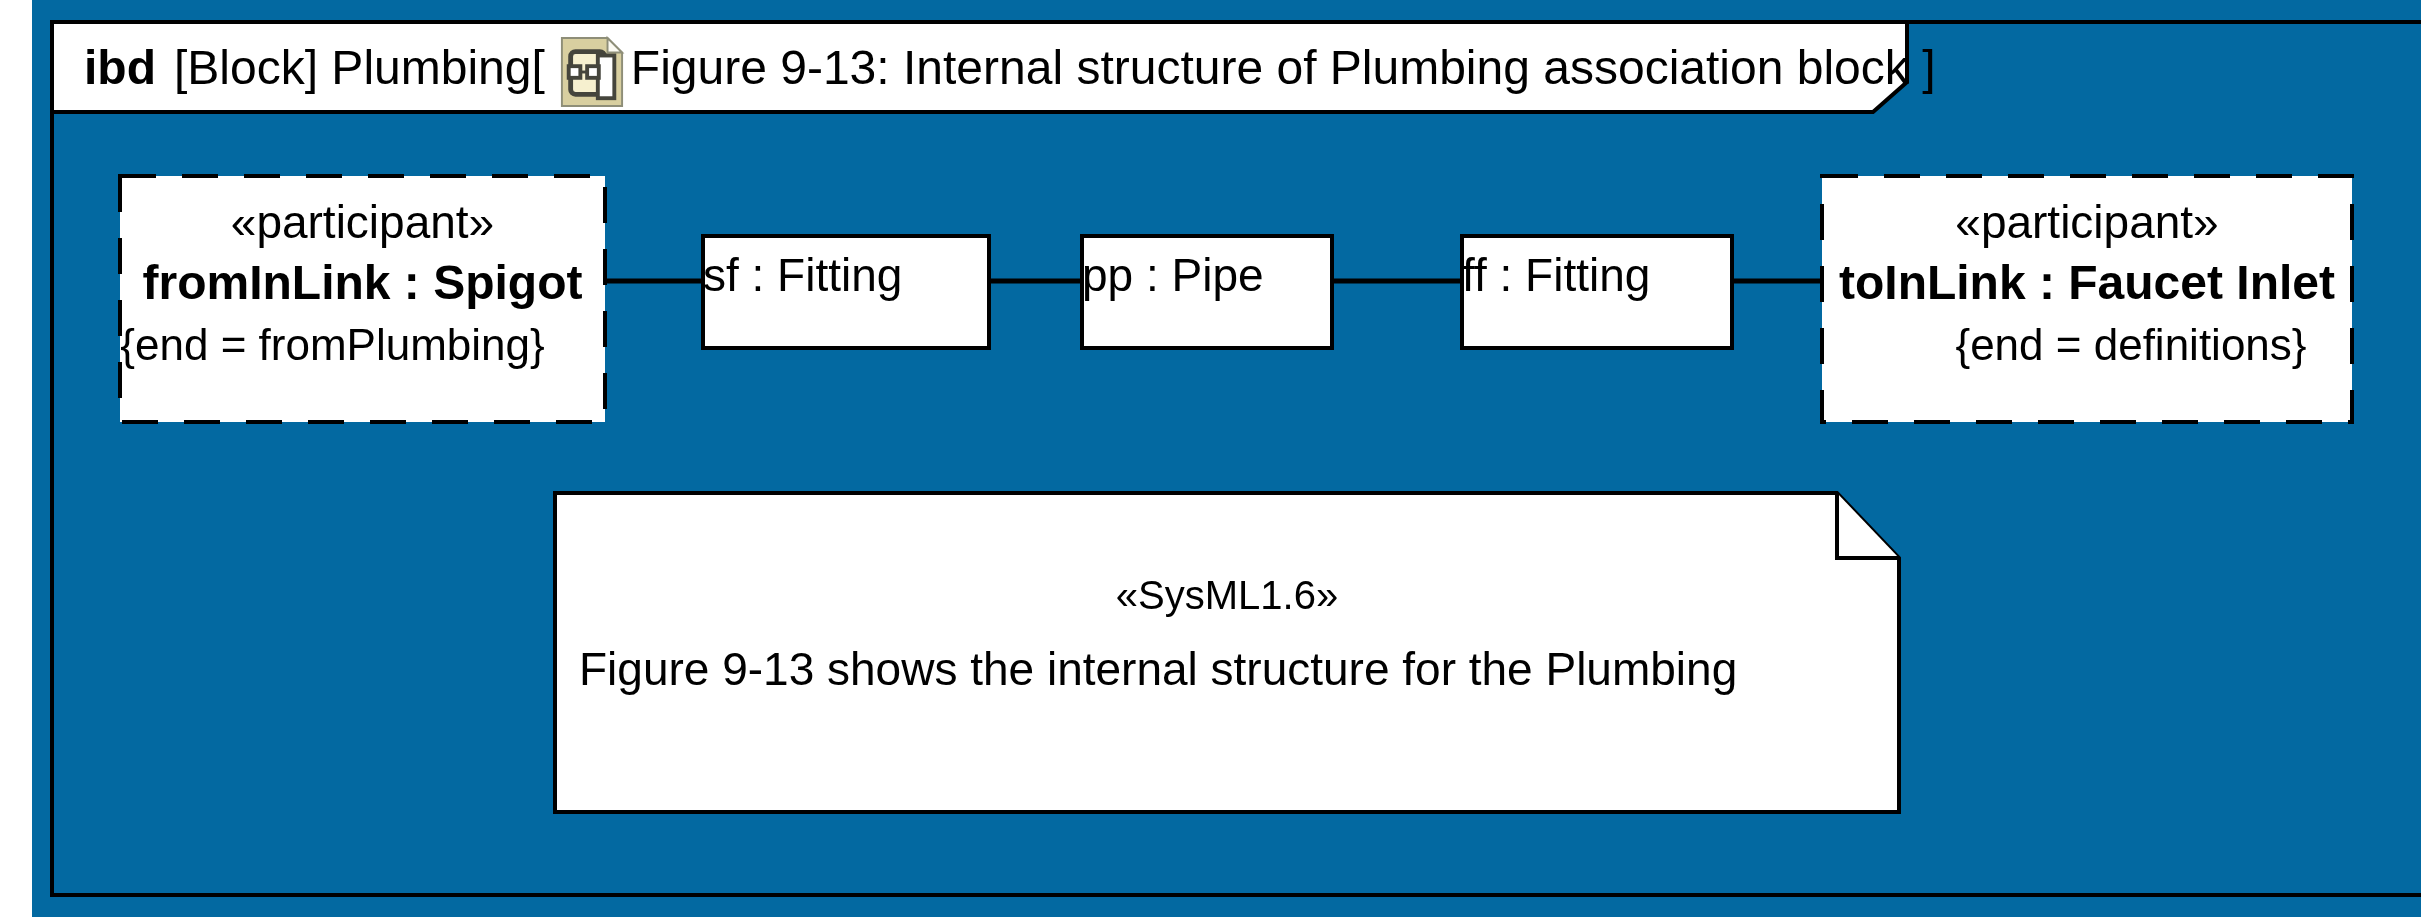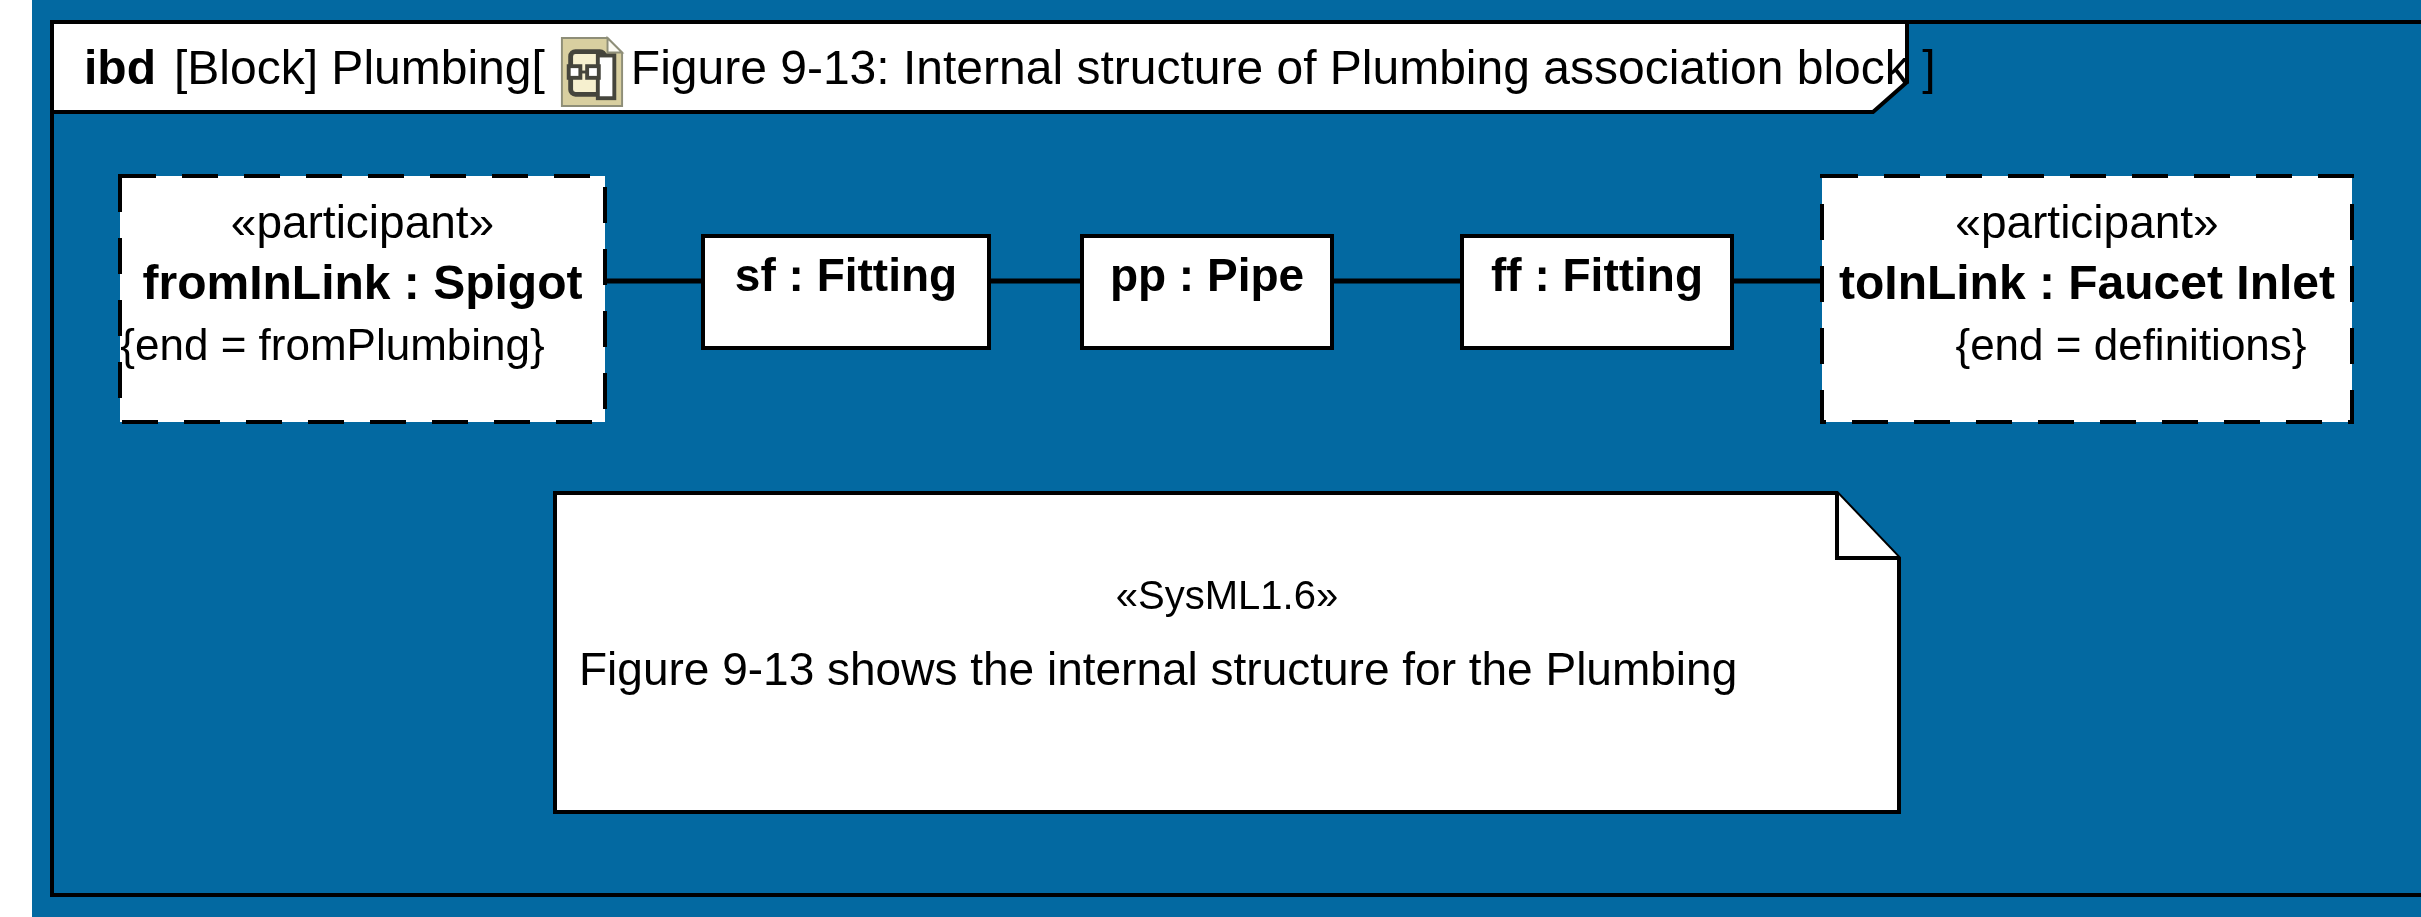--- a/index.html
+++ b/index.html
@@ -56,23 +56,23 @@
   .participant-text .part-name  { font-size: 48px; line-height: 62px; font-weight: bold; }
   .participant-text .constraint { font-size: 44px; line-height: 62px; }
   .constraint-shift-left  { transform: translateX(-30px); }
   .constraint-shift-right { transform: translateX(44px); }
   .pl-box { left: 88px;   top: 176px; width: 485px; height: 246px; }
   .pr-box { left: 1790px; top: 176px; width: 530px; height: 246px; }
   
   .part-label {
     box-sizing: border-box;
     padding-top: 12px;
-    text-align: center;
+    text-align: left;
     font-size: 46px;
-    font-weight: bold;
+    font-weight: normal;
   }
   .sf-label { left: 671px;  top: 236px; width: 286px; height: 112px; }
   .pp-label { left: 1050px; top: 236px; width: 250px; height: 112px; }
   .ff-label { left: 1430px; top: 236px; width: 270px; height: 112px; }
   
   .note-text {
     left: 523px;
     top: 493px;
     width: 1344px;
     height: 319px;

